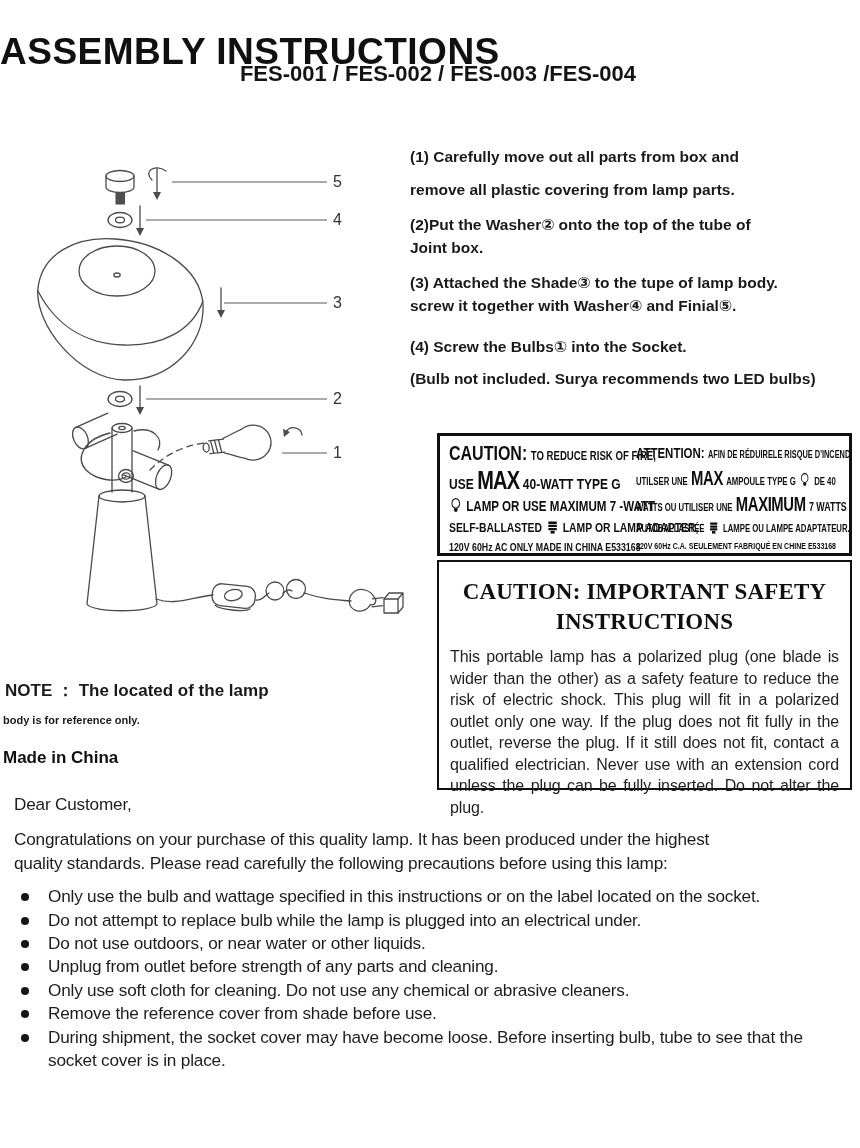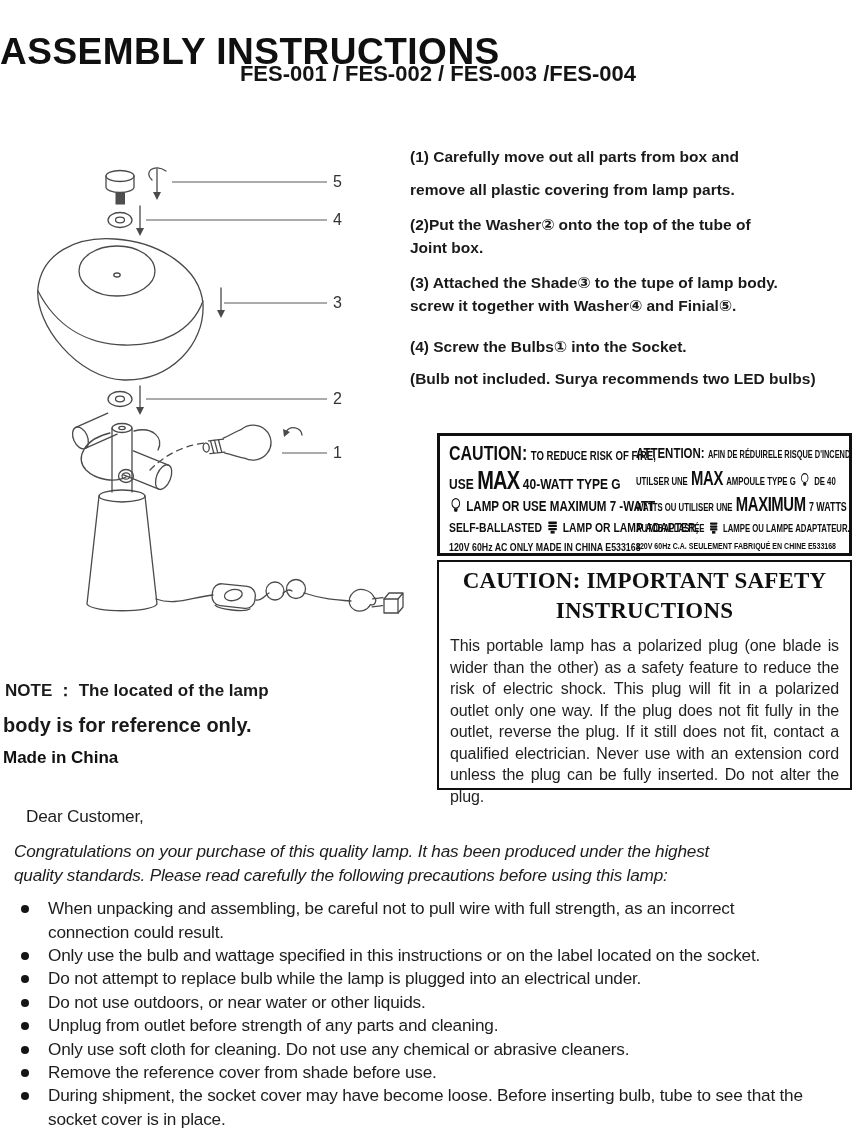--- a/index.html
+++ b/index.html
@@ -51,37 +51,37 @@
   .cl-fr .l4{line-height:17px;}
   .cl-fr .l5{line-height:14px;}
   .fs20{font-size:20px;} .fs12{font-size:12px;} .fs15{font-size:15px;}
   .fs25{font-size:25px;letter-spacing:-1px;} .fs14{font-size:14.5px;} .fs13{font-size:13px;} .fs11{font-size:11px;}
   .fs15f{font-size:15.5px;} .fs10{font-size:10px;} .fs10b{font-size:10.5px;}
   .fs20f{font-size:20px;letter-spacing:-0.5px;} .fs12f{font-size:12px;} .fs9{font-size:9.5px;}
   .mini-icon{display:inline-block;vertical-align:-2px;margin:0 2px;}
 
   
   .sbox{position:absolute;left:437px;top:560px;width:415px;height:230px;
-        border:2.5px solid #101010;background:#fff;padding:4px 11px 0 11px;}
+        border:2.5px solid #101010;background:#fff;padding:15px 11px 0 11px;}
   .sb-title{text-align:center;font-family:"Liberation Serif","DejaVu Serif",serif;
             font-weight:700;font-size:23px;line-height:30px;color:#101010;letter-spacing:.2px;}
   .sb-body{margin-top:9px;font-size:16px;line-height:21.5px;text-align:justify;
            color:#1f1f1f;letter-spacing:-0.1px;}
 
   
   .note-l1{position:absolute;left:5px;top:679px;font-size:17px;font-weight:700;color:#1a1a1a;}
-  .note-l2{position:absolute;left:3px;top:714px;font-size:20px;font-weight:700;color:#1a1a1a;}
+  .note-l2{position:absolute;left:3px;top:714px;font-size:11px;font-weight:700;color:#1a1a1a;}
   .made-in{position:absolute;left:3px;top:748px;font-size:17px;font-weight:700;color:#101010;}
 
   
   .letter{position:absolute;left:14px;top:793px;width:806px;color:#1d1d1d;
           font-size:17.2px;line-height:23.4px;letter-spacing:-0.2px;}
-  .greeting{margin:12px;}
+  .greeting{margin:0;}
   .intro{margin:12px 0 0 0;}
-  .intro div{white-space:nowrap;font-style:italic;}
+  .intro div{white-space:nowrap;}
   .bullets{list-style:none;margin:10px 0 0 0;padding:0 0 0 34px;width:800px;}
   .bullets li{position:relative;margin:0;}
   .bullets li::before{content:"";position:absolute;left:-27px;top:8px;width:8px;height:8px;
                       border-radius:50%;background:#151515;}
 </style>
 </head>
 <body>
 
 <div class="page">
 
@@ -280,21 +280,20 @@
   <div class="made-in">Made in China</div>
 
   <div class="letter">
     <p class="greeting">Dear Customer,</p>
     <div class="intro">
       <div>Congratulations on your purchase of this quality lamp. It has been produced under the highest</div>
       <div>quality standards. Please read carefully the following precautions before using this lamp:</div>
     </div>
     <ul class="bullets">
 
-        <li>When unpacking and assembling, be careful not to pull wire with full strength, as an incorrect connection could result.</li>
 
         <li>Only use the bulb and wattage specified in this instructions or on the label located on the socket.</li>
 
         <li>Do not attempt to replace bulb while the lamp is plugged into an electrical under.</li>
 
         <li>Do not use outdoors, or near water or other liquids.</li>
 
         <li>Unplug from outlet before strength of any parts and cleaning.</li>
 
         <li>Only use soft cloth for cleaning. Do not use any chemical or abrasive cleaners.</li>

